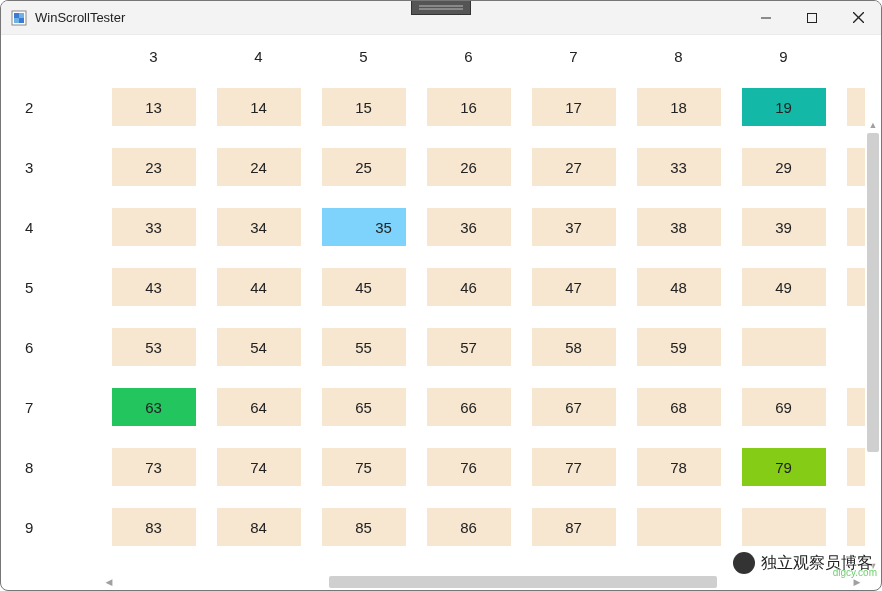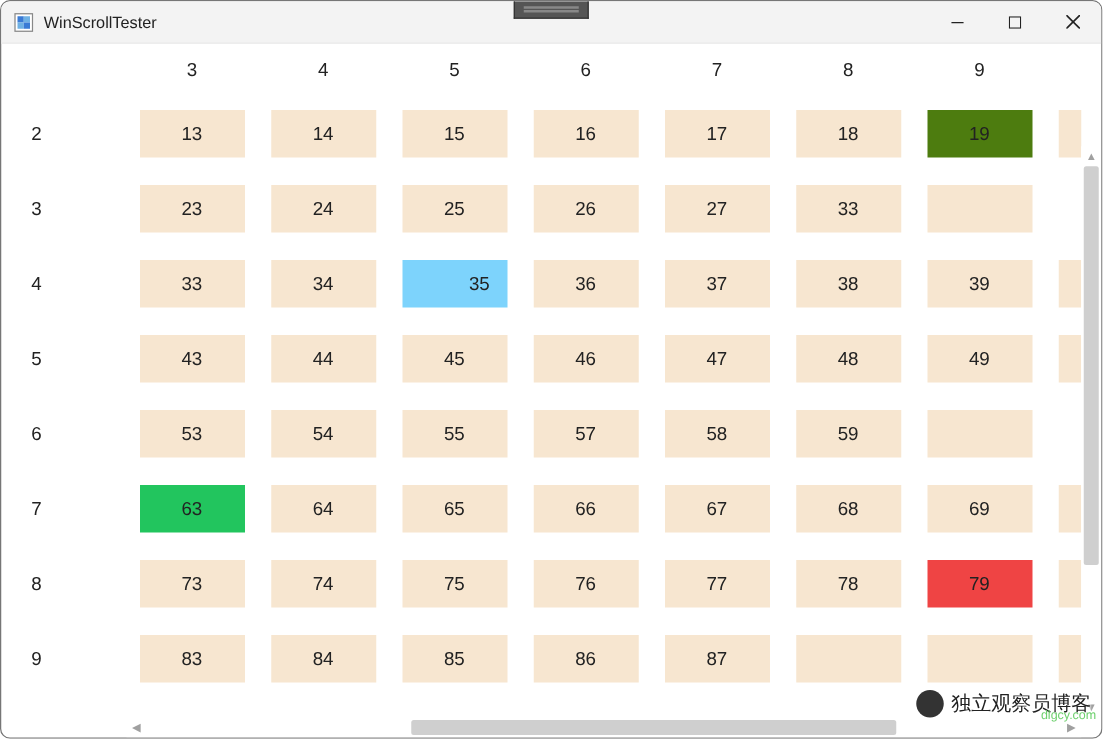--- a/index.html
+++ b/index.html
@@ -358,21 +358,21 @@
                 <div class="dcell-wrap">
                   <div class="dcell" style="background: rgb(247, 230, 208);">16</div>
                 </div>
                 <div class="dcell-wrap">
                   <div class="dcell" style="background: rgb(247, 230, 208);">17</div>
                 </div>
                 <div class="dcell-wrap">
                   <div class="dcell" style="background: rgb(247, 230, 208);">18</div>
                 </div>
                 <div class="dcell-wrap">
-                  <div class="dcell" style="background: #4d7c0f;">19</div>
+                  <div class="dcell" style="background: #14b8a6;">19</div>
                 </div>
                 <div class="dcell-wrap">
                   <div class="dcell" style="background: rgb(247, 230, 208);"></div>
                 </div>
               </div>
               <div class="row">
                 <div class="dcell-wrap">
                   <div class="dcell" style="background: rgb(247, 230, 208);">23</div>
                 </div>
                 <div class="dcell-wrap">
@@ -384,20 +384,23 @@
                 <div class="dcell-wrap">
                   <div class="dcell" style="background: rgb(247, 230, 208);">26</div>
                 </div>
                 <div class="dcell-wrap">
                   <div class="dcell" style="background: rgb(247, 230, 208);">27</div>
                 </div>
                 <div class="dcell-wrap">
                   <div class="dcell" style="background: rgb(247, 230, 208);">33</div>
                 </div>
                 <div class="dcell-wrap">
+                  <div class="dcell" style="background: rgb(247, 230, 208);">29</div>
+                </div>
+                <div class="dcell-wrap">
                   <div class="dcell" style="background: rgb(247, 230, 208);"></div>
                 </div>
               </div>
               <div class="row">
                 <div class="dcell-wrap">
                   <div class="dcell" style="background: rgb(247, 230, 208);">33</div>
                 </div>
                 <div class="dcell-wrap">
                   <div class="dcell" style="background: rgb(247, 230, 208);">34</div>
                 </div>
@@ -508,21 +511,21 @@
                 <div class="dcell-wrap">
                   <div class="dcell" style="background: rgb(247, 230, 208);">76</div>
                 </div>
                 <div class="dcell-wrap">
                   <div class="dcell" style="background: rgb(247, 230, 208);">77</div>
                 </div>
                 <div class="dcell-wrap">
                   <div class="dcell" style="background: rgb(247, 230, 208);">78</div>
                 </div>
                 <div class="dcell-wrap">
-                  <div class="dcell" style="background: #ef4444; text-align: center;">79</div>
+                  <div class="dcell" style="background: #84cc16; text-align: center;">79</div>
                 </div>
                 <div class="dcell-wrap">
                   <div class="dcell" style="background: rgb(247, 230, 208);"></div>
                 </div>
               </div>
               <div class="row">
                 <div class="dcell-wrap">
                   <div class="dcell" style="background: rgb(247, 230, 208);">83</div>
                 </div>
                 <div class="dcell-wrap">

